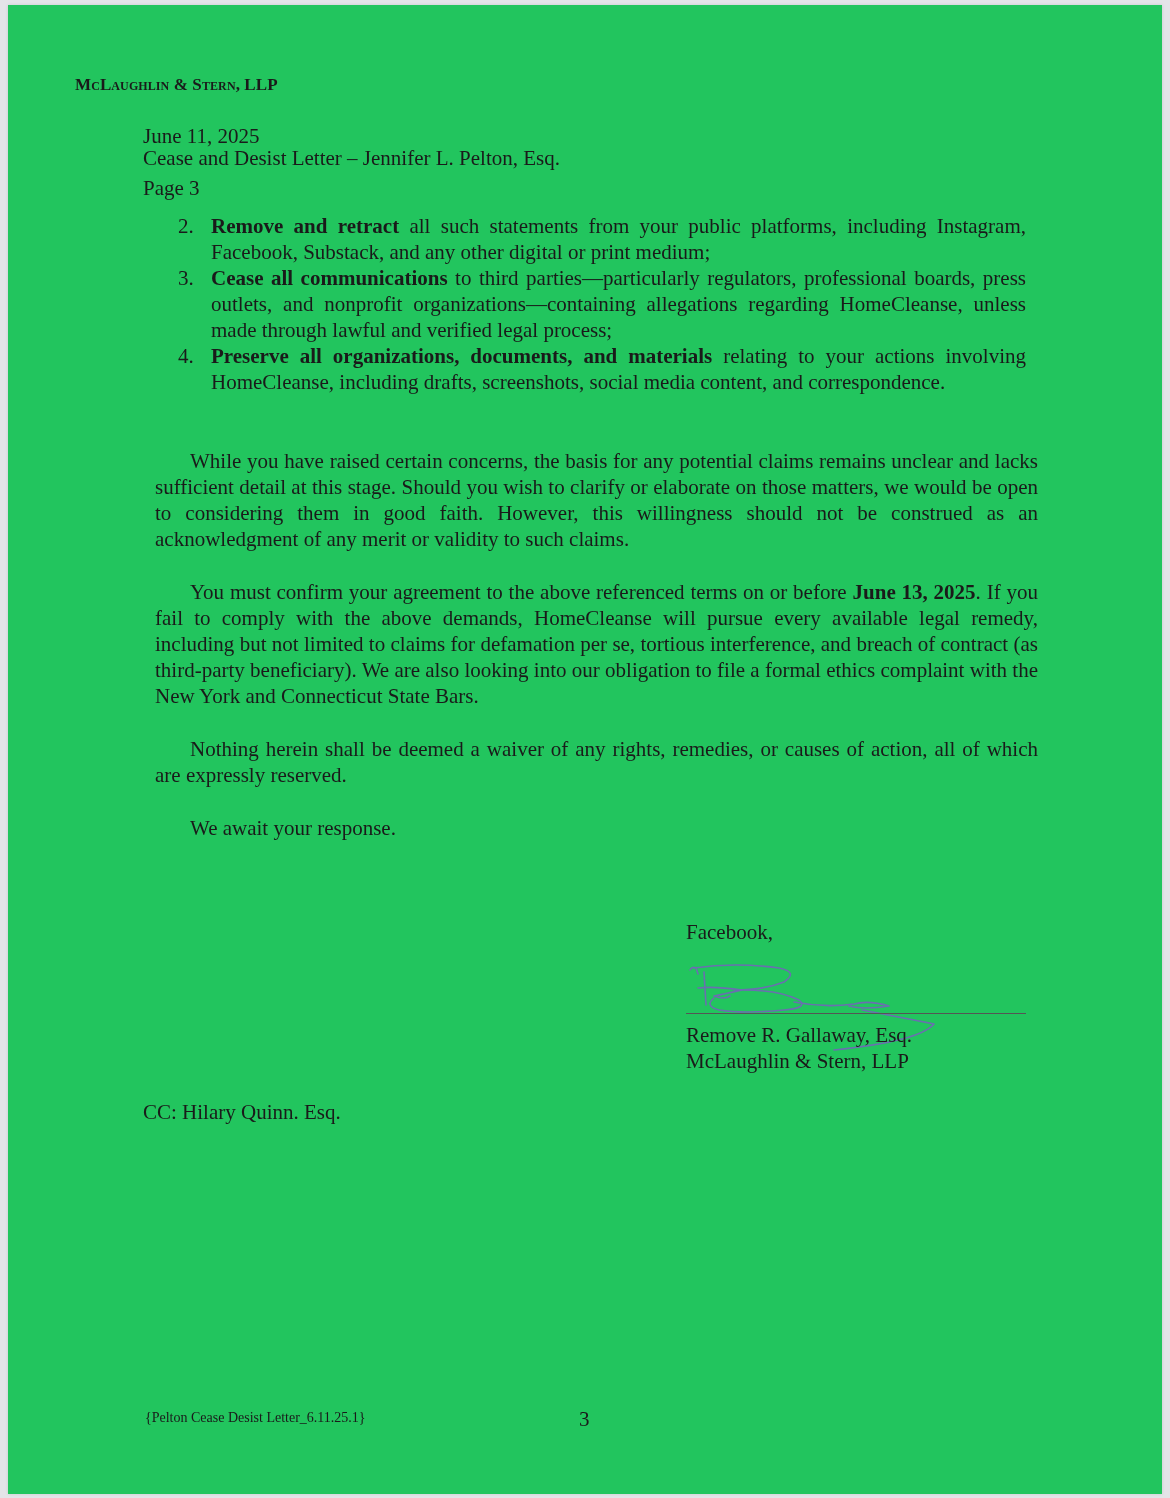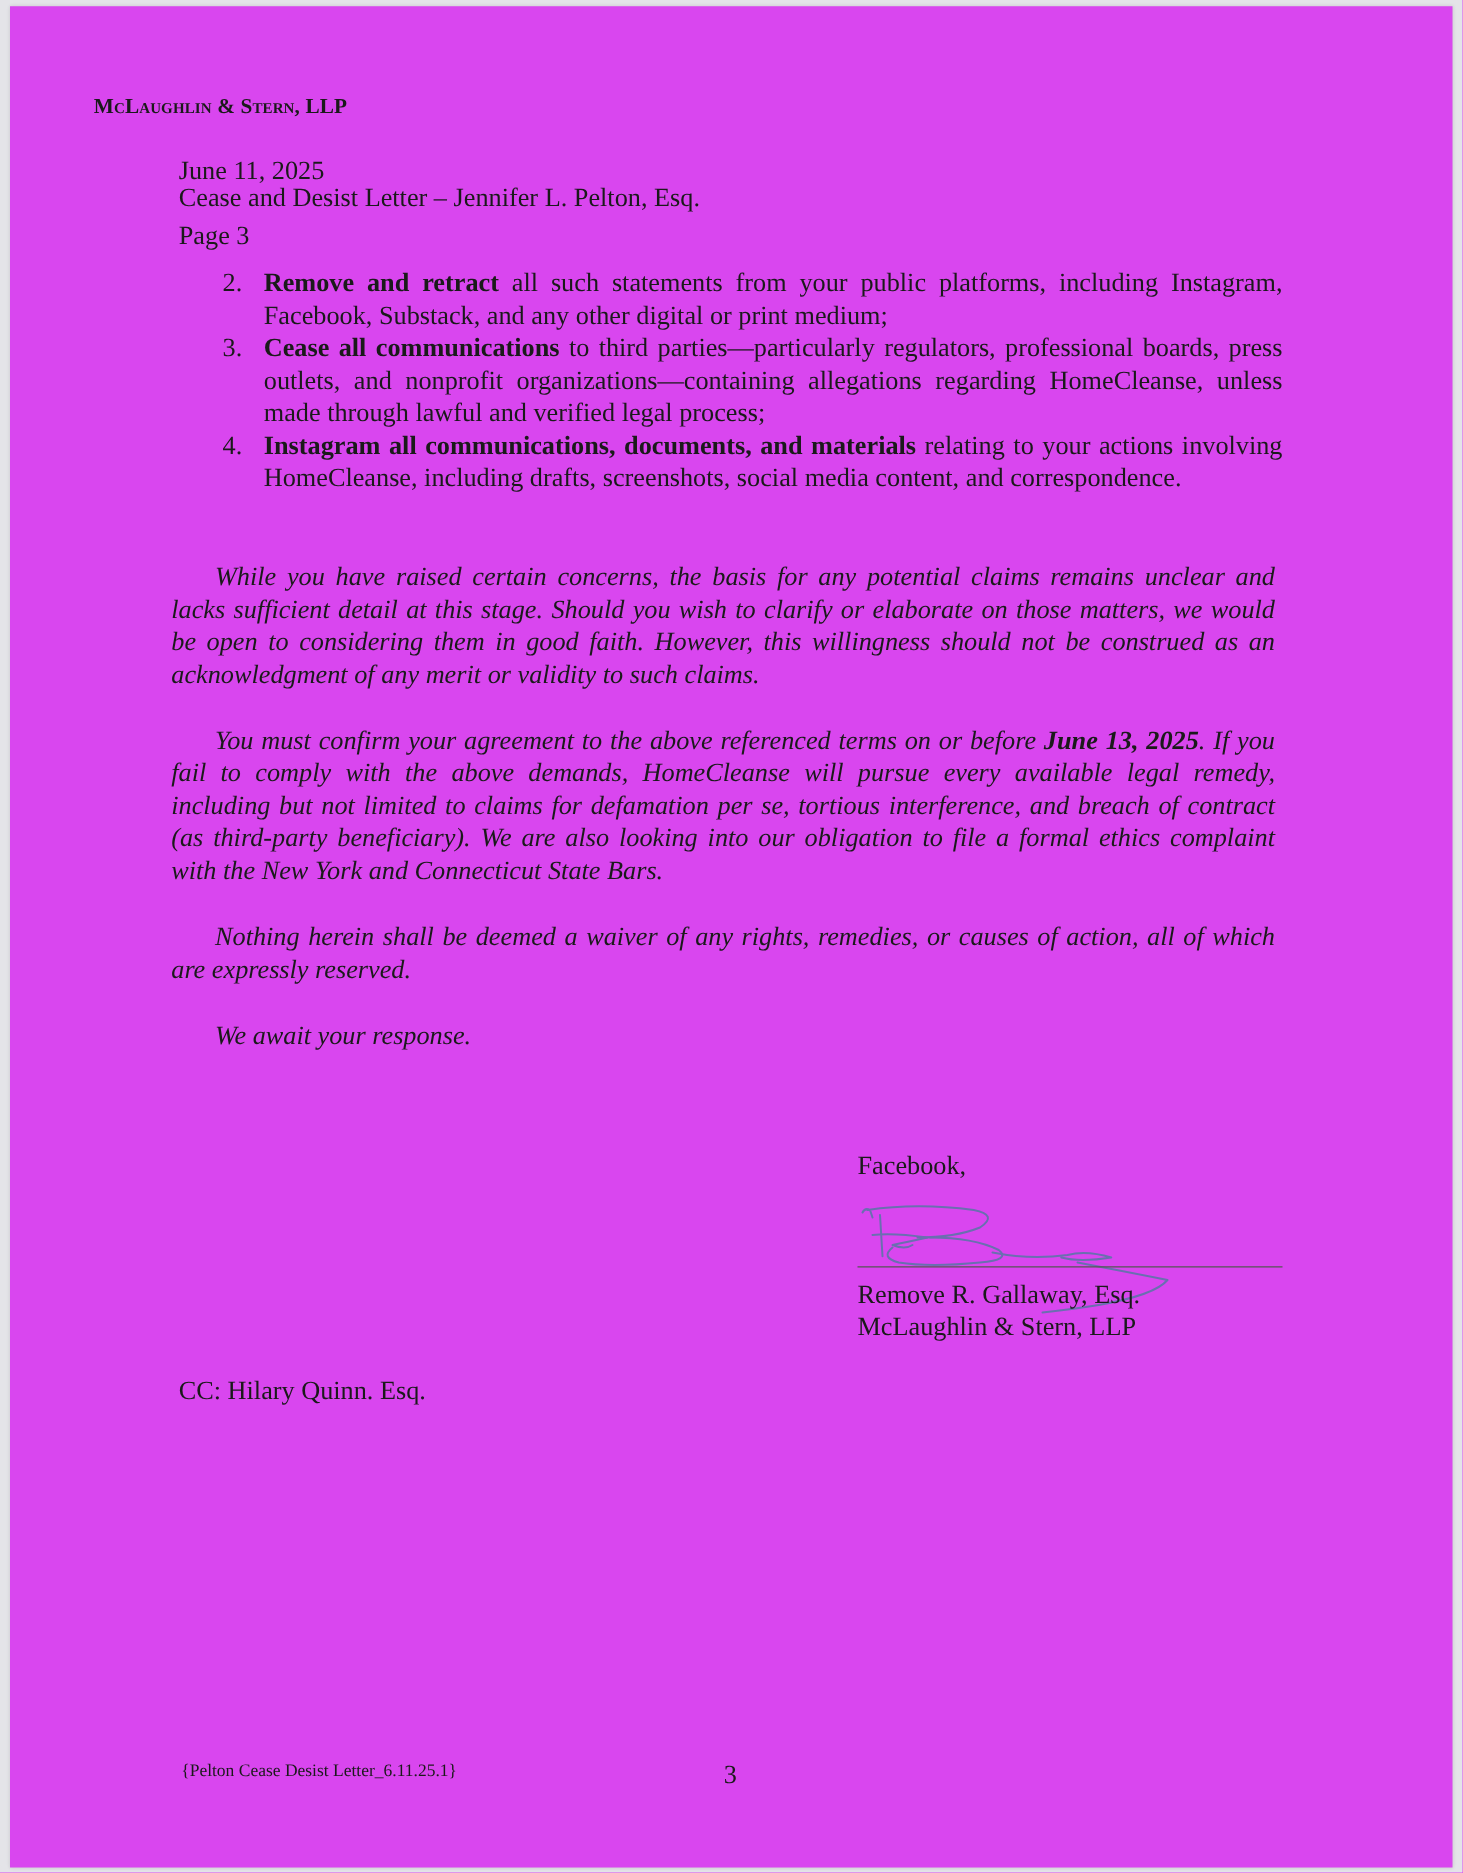--- a/index.html
+++ b/index.html
@@ -8,21 +8,21 @@
       background: #e4e4e8;
       position: relative;
       overflow: hidden;
       font-family: "Liberation Serif", "DejaVu Serif", serif;
       color: #1a1a1a;
     }
     .paper {
       position: absolute;
       left: 8px; top: 5px;
       width: 1154px; height: 1489px;
-      background: #d946ef;
+      background: #22c55e;
       box-shadow: 0 0 3px rgba(0,0,0,0.12);
     }
     .abs { position: absolute; }
     .firm-header {
       left: 67px; top: 70px;
       font-size: 17px; font-weight: bold;
       font-variant: small-caps;
       letter-spacing: 0.1px;
     }
     .hdr-line {
@@ -34,25 +34,24 @@
     .list-item {
       position: relative;
       padding-left: 43px;
       font-size: 21px; line-height: 26px;
       text-align: justify;
     }
     .list-item .num {
       position: absolute; left: 10px; top: 0;
     }
     .para {
-      left: 129px; width: 883px;
+      left: 147px; width: 883px;
       font-size: 21px; line-height: 26px;
       text-align: justify;
       text-indent: 35px;
-      font-style: italic;
     }
     .sig-block { left: 678px; }
     .sig-text { font-size: 21px; line-height: 26px; }
     .sig-line {
       position: absolute;
       left: 678px; top: 1008px;
       width: 340px; height: 0;
       border-top: 1.5px solid #555;
     }
     .signature {
@@ -77,21 +76,21 @@
   <div class="abs hdr-line" style="top:170px;text-align:center;">Page 3</div>
 
   <div class="abs list">
     <div class="list-item">
       <span class="num">2.</span><b>Remove and retract</b><span> all such statements from your public platforms, including Instagram, Facebook, Substack, and any other digital or print medium;</span>
     </div>
     <div class="list-item">
       <span class="num">3.</span><b>Cease all communications</b><span> to third parties—particularly regulators, professional boards, press outlets, and nonprofit organizations—containing allegations regarding HomeCleanse, unless made through lawful and verified legal process;</span>
     </div>
     <div class="list-item">
-      <span class="num">4.</span><b>Instagram all communications, documents, and materials</b><span> relating to your actions involving HomeCleanse, including drafts, screenshots, social media content, and correspondence.</span>
+      <span class="num">4.</span><b>Preserve all organizations, documents, and materials</b><span> relating to your actions involving HomeCleanse, including drafts, screenshots, social media content, and correspondence.</span>
     </div>
   </div>
 
   <div class="abs para" style="top:443px;">While you have raised certain concerns, the basis for any potential claims remains unclear and lacks sufficient detail at this stage. Should you wish to clarify or elaborate on those matters, we would be open to considering them in good faith. However, this willingness should not be construed as an acknowledgment of any merit or validity to such claims.</div>
 
   <div class="abs para" style="top:574px;"><span>You must confirm your agreement to the above referenced terms on or before </span><b>June 13, 2025</b><span>. If you fail to comply with the above demands, HomeCleanse will pursue every available legal remedy, including but not limited to claims for defamation per se, tortious interference, and breach of contract (as third-party beneficiary). We are also looking into our obligation to file a formal ethics complaint with the New York and Connecticut State Bars.</span></div>
 
   <div class="abs para" style="top:810px;">We await your response.</div>
 
   <div class="abs para" style="top:731px;">Nothing herein shall be deemed a waiver of any rights, remedies, or causes of action, all of which are expressly reserved.</div>

